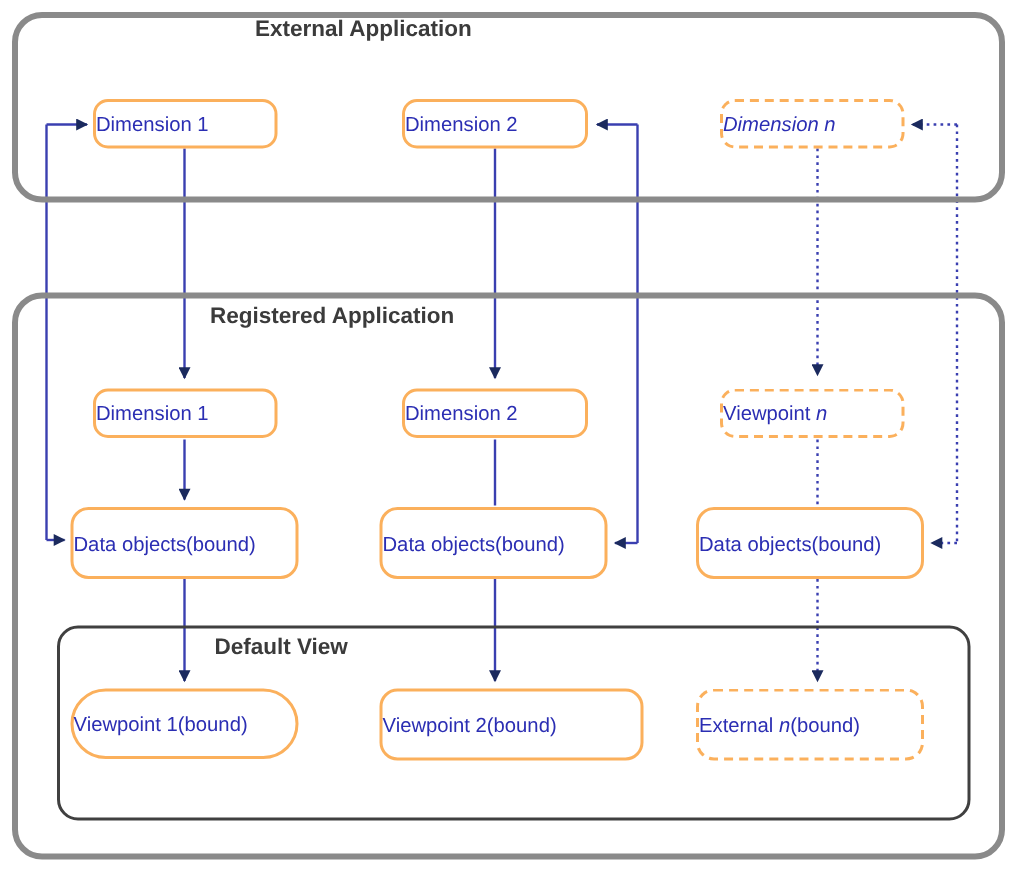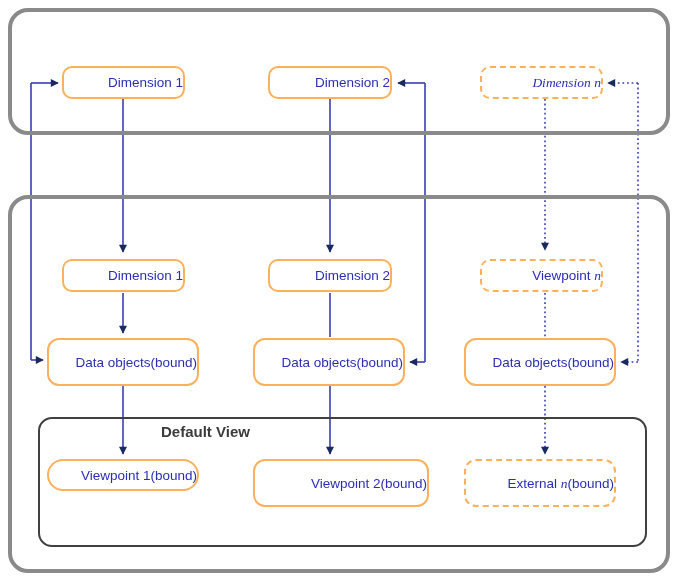--- a/index.html
+++ b/index.html
@@ -11,26 +11,26 @@
     position:absolute;border:4px solid #8a8a8a;border-radius:20px;background:transparent;
   }
   .inner-container{
     position:absolute;border:2px solid #404040;border-radius:14px;background:transparent;
   }
   .title{
     position:absolute;font-weight:bold;font-size:15px;color:#3b3b3b;white-space:nowrap;
   }
   .node{
     position:absolute;border:2px solid #fbb05c;border-radius:10px;background:#ffffff;
-    color:#2b2eb3;font-size:13.5px;display:flex;align-items:center;justify-content:flex-end;
+    color:#2b2eb3;font-size:13.5px;display:flex;align-items:center;justify-content:flex-start;
     text-align:center;line-height:17px;box-sizing:border-box;white-space:nowrap;
   }
   .node.big{border-radius:12px;flex-direction:row;}
   .node.dashed{border-style:dashed;}
-  .node i{font-style:italic;font-family:Liberation Serif, serif;}
+  .node i{font-style:italic;}
   svg.wires{position:absolute;left:0;top:0;width:679px;height:581px;pointer-events:none;}
   .wire{fill:none;stroke:#3a3fb0;stroke-width:1.6px;}
   .wire.dotted{stroke-dasharray:1.8 2.8;}
 </style>
 </head>
 <body>
 
 <div class="canvas">
 
   <svg class="wires" viewBox="0 0 679 581">
@@ -56,25 +56,27 @@
 
     <path class="wire dotted" d="M545,99 V250" marker-end="url(#arr)"></path>
     <path class="wire dotted" d="M545,293 V338"></path>
     <path class="wire dotted" d="M545,386 V454" marker-end="url(#arr)"></path>
     <path class="wire dotted" d="M638,83 V362"></path>
     <path class="wire dotted" d="M638,83 H608" marker-end="url(#arr)"></path>
     <path class="wire dotted" d="M638,362 H621" marker-end="url(#arr)"></path>
   </svg>
 
   <div class="container" style="left:8px;top:8px;width:654px;height:119px;"></div>
+  <div class="title" style="left:170px;top:11px;">External Application</div>
 
   <div class="container" style="left:8px;top:195px;width:654px;height:370px;"></div>
+  <div class="title" style="left:140px;top:202px;">Registered Application</div>
 
   <div class="inner-container" style="left:38px;top:417px;width:605px;height:126px;"></div>
-  <div class="title" style="left:161px;top:423px;text-align:right;">Default View</div>
+  <div class="title" style="left:143px;top:423px;text-align:right;">Default View</div>
 
   <div class="node" style="left:62px;top:66px;width:123px;height:33px;">
     <span>Dimension 1</span>
   </div>
   <div class="node" style="left:268px;top:66px;width:124px;height:33px;">
     <span>Dimension 2</span>
   </div>
   <div class="node dashed" style="left:480px;top:66px;width:123px;height:33px;">
     <i>Dimension n</i>
   </div>
@@ -95,21 +97,21 @@
   </div>
   <div class="node big" style="left:253px;top:338px;width:152px;height:48px;">
     <span>Data objects</span>
     <span>(bound)</span>
   </div>
   <div class="node big" style="left:464px;top:338px;width:152px;height:48px;">
     <span>Data objects</span>
     <span>(bound)</span>
   </div>
 
-  <div class="node big" style="left:47px;top:459px;width:152px;height:32px;border-radius:24px;">
+  <div class="node big" style="left:47px;top:459px;width:152px;height:47px;border-radius:24px;">
     <span>Viewpoint 1</span>
     <span>(bound)</span>
   </div>
   <div class="node big" style="left:253px;top:459px;width:176px;height:48px;">
     <span>Viewpoint 2</span>
     <span>(bound)</span>
   </div>
   <div class="node big dashed" style="left:464px;top:459px;width:152px;height:48px;">
     <span><span>External </span><i>n</i></span>
     <span>(bound)</span>

